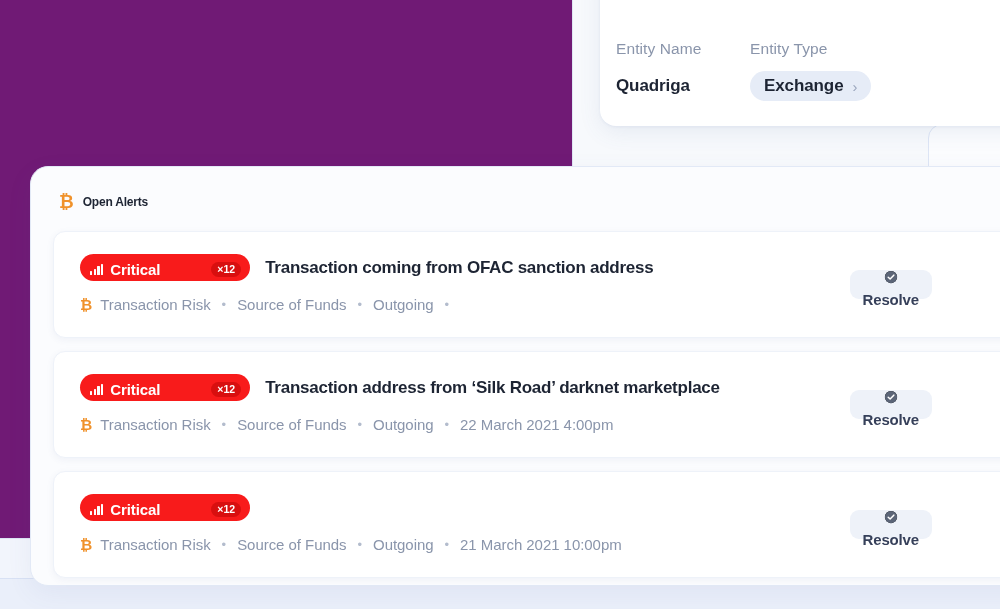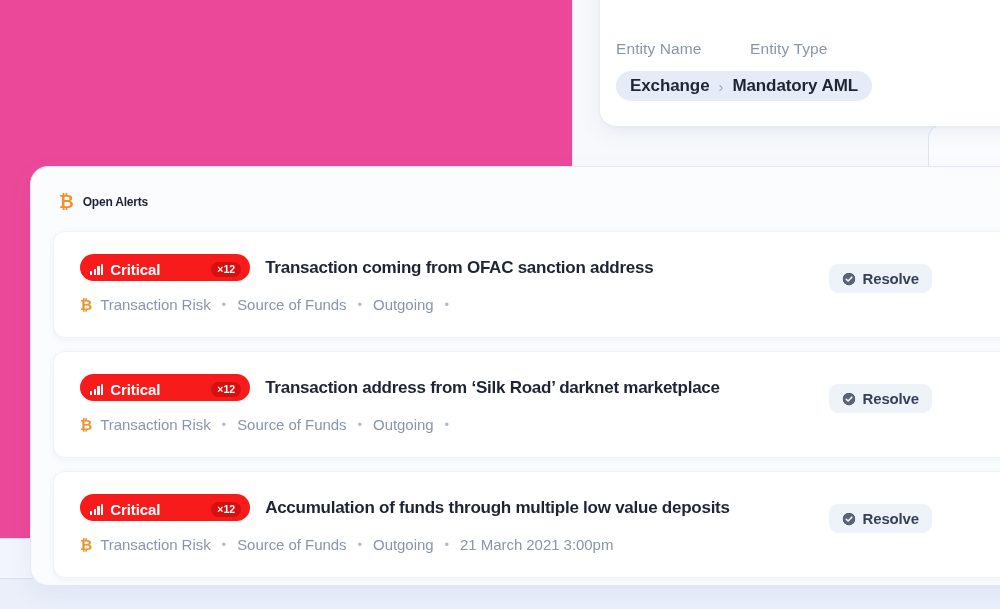--- a/index.html
+++ b/index.html
@@ -11,21 +11,21 @@
     background: #ffffff;
     font-family: "Liberation Sans", sans-serif;
     position: relative;
     -webkit-font-smoothing: antialiased;
   }
 
   
   .canvas {
     position: absolute;
     inset: 0;
-    background: #ec4899;
+    background: #701a75;
   }
 
   .bg-right-panel {
     position: absolute;
     left: 572px;
     top: 0;
     right: 0;
     bottom: 0;
     background: #f7f9fc;
     border-left: 1.5px solid #dfe6f3;
@@ -271,31 +271,32 @@
     color: #b3bccd;
     padding: 0 11px;
     font-size: 13px;
     line-height: 1;
   }
 
   
   .resolve-btn {
     position: absolute;
     right: 84px;
-    top: 32px;
+    top: 38px;
     display: inline-flex;
     align-items: center;
     gap: 7px;
     background: #eef2f9;
     border: none;
     border-radius: 9px;
     height: 29px;
     padding: 0 13px;
     cursor: pointer;
     font-family: "Liberation Sans", sans-serif;
+    flex-direction: column;
   }
 
   .resolve-icon {
     width: 14px;
     height: 14px;
     flex-shrink: 0;
     display: block;
   }
 
   .resolve-label {
@@ -315,24 +316,24 @@
   <div class="ghost-right"></div>
   <div class="ghost-card"></div>
   <div class="bg-bottom-band"></div>
 
   <div class="entity-card">
     <div class="entity-row-labels">
       <span class="entity-label name">Entity Name</span>
       <span class="entity-label">Entity Type</span>
     </div>
     <div class="entity-row-values">
+      <span class="entity-value-name">Quadriga</span>
       <span class="entity-chip">
         <span>Exchange</span>
         <span class="chip-chevron">›</span>
-        <span>Mandatory AML</span>
       </span>
     </div>
   </div>
 
   <div class="alerts-panel">
 
     <div class="panel-header">
       <span class="btc-icon">₿</span>
       <span class="panel-title">Open Alerts</span>
     </div>
@@ -386,20 +387,21 @@
       <span class="alert-title">Transaction address from ‘Silk Road’ darknet marketplace</span>
     </div>
     <div class="alert-meta">
       <span class="meta-btc">₿</span>
       <span class="meta-item">Transaction Risk</span>
       <span class="meta-dot">•</span>
       <span class="meta-item">Source of Funds</span>
       <span class="meta-dot">•</span>
       <span class="meta-item">Outgoing</span>
       <span class="meta-dot">•</span>
+      <span class="meta-item">22 March 2021 4:00pm</span>
     </div>
     <button class="resolve-btn">
       <svg class="resolve-icon" viewBox="0 0 16 16">
         <circle cx="8" cy="8" r="7" fill="#5a6party"></circle>
         <circle cx="8" cy="8" r="7" fill="#5b6578"></circle>
         <path d="M4.8 8.2 L7 10.3 L11.2 5.9" stroke="#ffffff" stroke-width="1.7" fill="none" stroke-linecap="round" stroke-linejoin="round"></path>
       </svg>
       <span class="resolve-label">Resolve</span>
     </button>
   </div>
@@ -409,31 +411,30 @@
       <span class="sev-badge">
         <span class="sev-bars">
           <i></i>
                 <i></i>
                 <i></i>
                 <i></i>
         </span>
         <span class="sev-label">Critical</span>
         <span class="sev-count">×12</span>
       </span>
-      <span class="alert-title">Accumulation of funds through multiple low value deposits</span>
     </div>
     <div class="alert-meta">
       <span class="meta-btc">₿</span>
       <span class="meta-item">Transaction Risk</span>
       <span class="meta-dot">•</span>
       <span class="meta-item">Source of Funds</span>
       <span class="meta-dot">•</span>
       <span class="meta-item">Outgoing</span>
       <span class="meta-dot">•</span>
-      <span class="meta-item">21 March 2021 3:00pm</span>
+      <span class="meta-item">21 March 2021 10:00pm</span>
     </div>
     <button class="resolve-btn">
       <svg class="resolve-icon" viewBox="0 0 16 16">
         <circle cx="8" cy="8" r="7" fill="#5a6party"></circle>
         <circle cx="8" cy="8" r="7" fill="#5b6578"></circle>
         <path d="M4.8 8.2 L7 10.3 L11.2 5.9" stroke="#ffffff" stroke-width="1.7" fill="none" stroke-linecap="round" stroke-linejoin="round"></path>
       </svg>
       <span class="resolve-label">Resolve</span>
     </button>
   </div>

